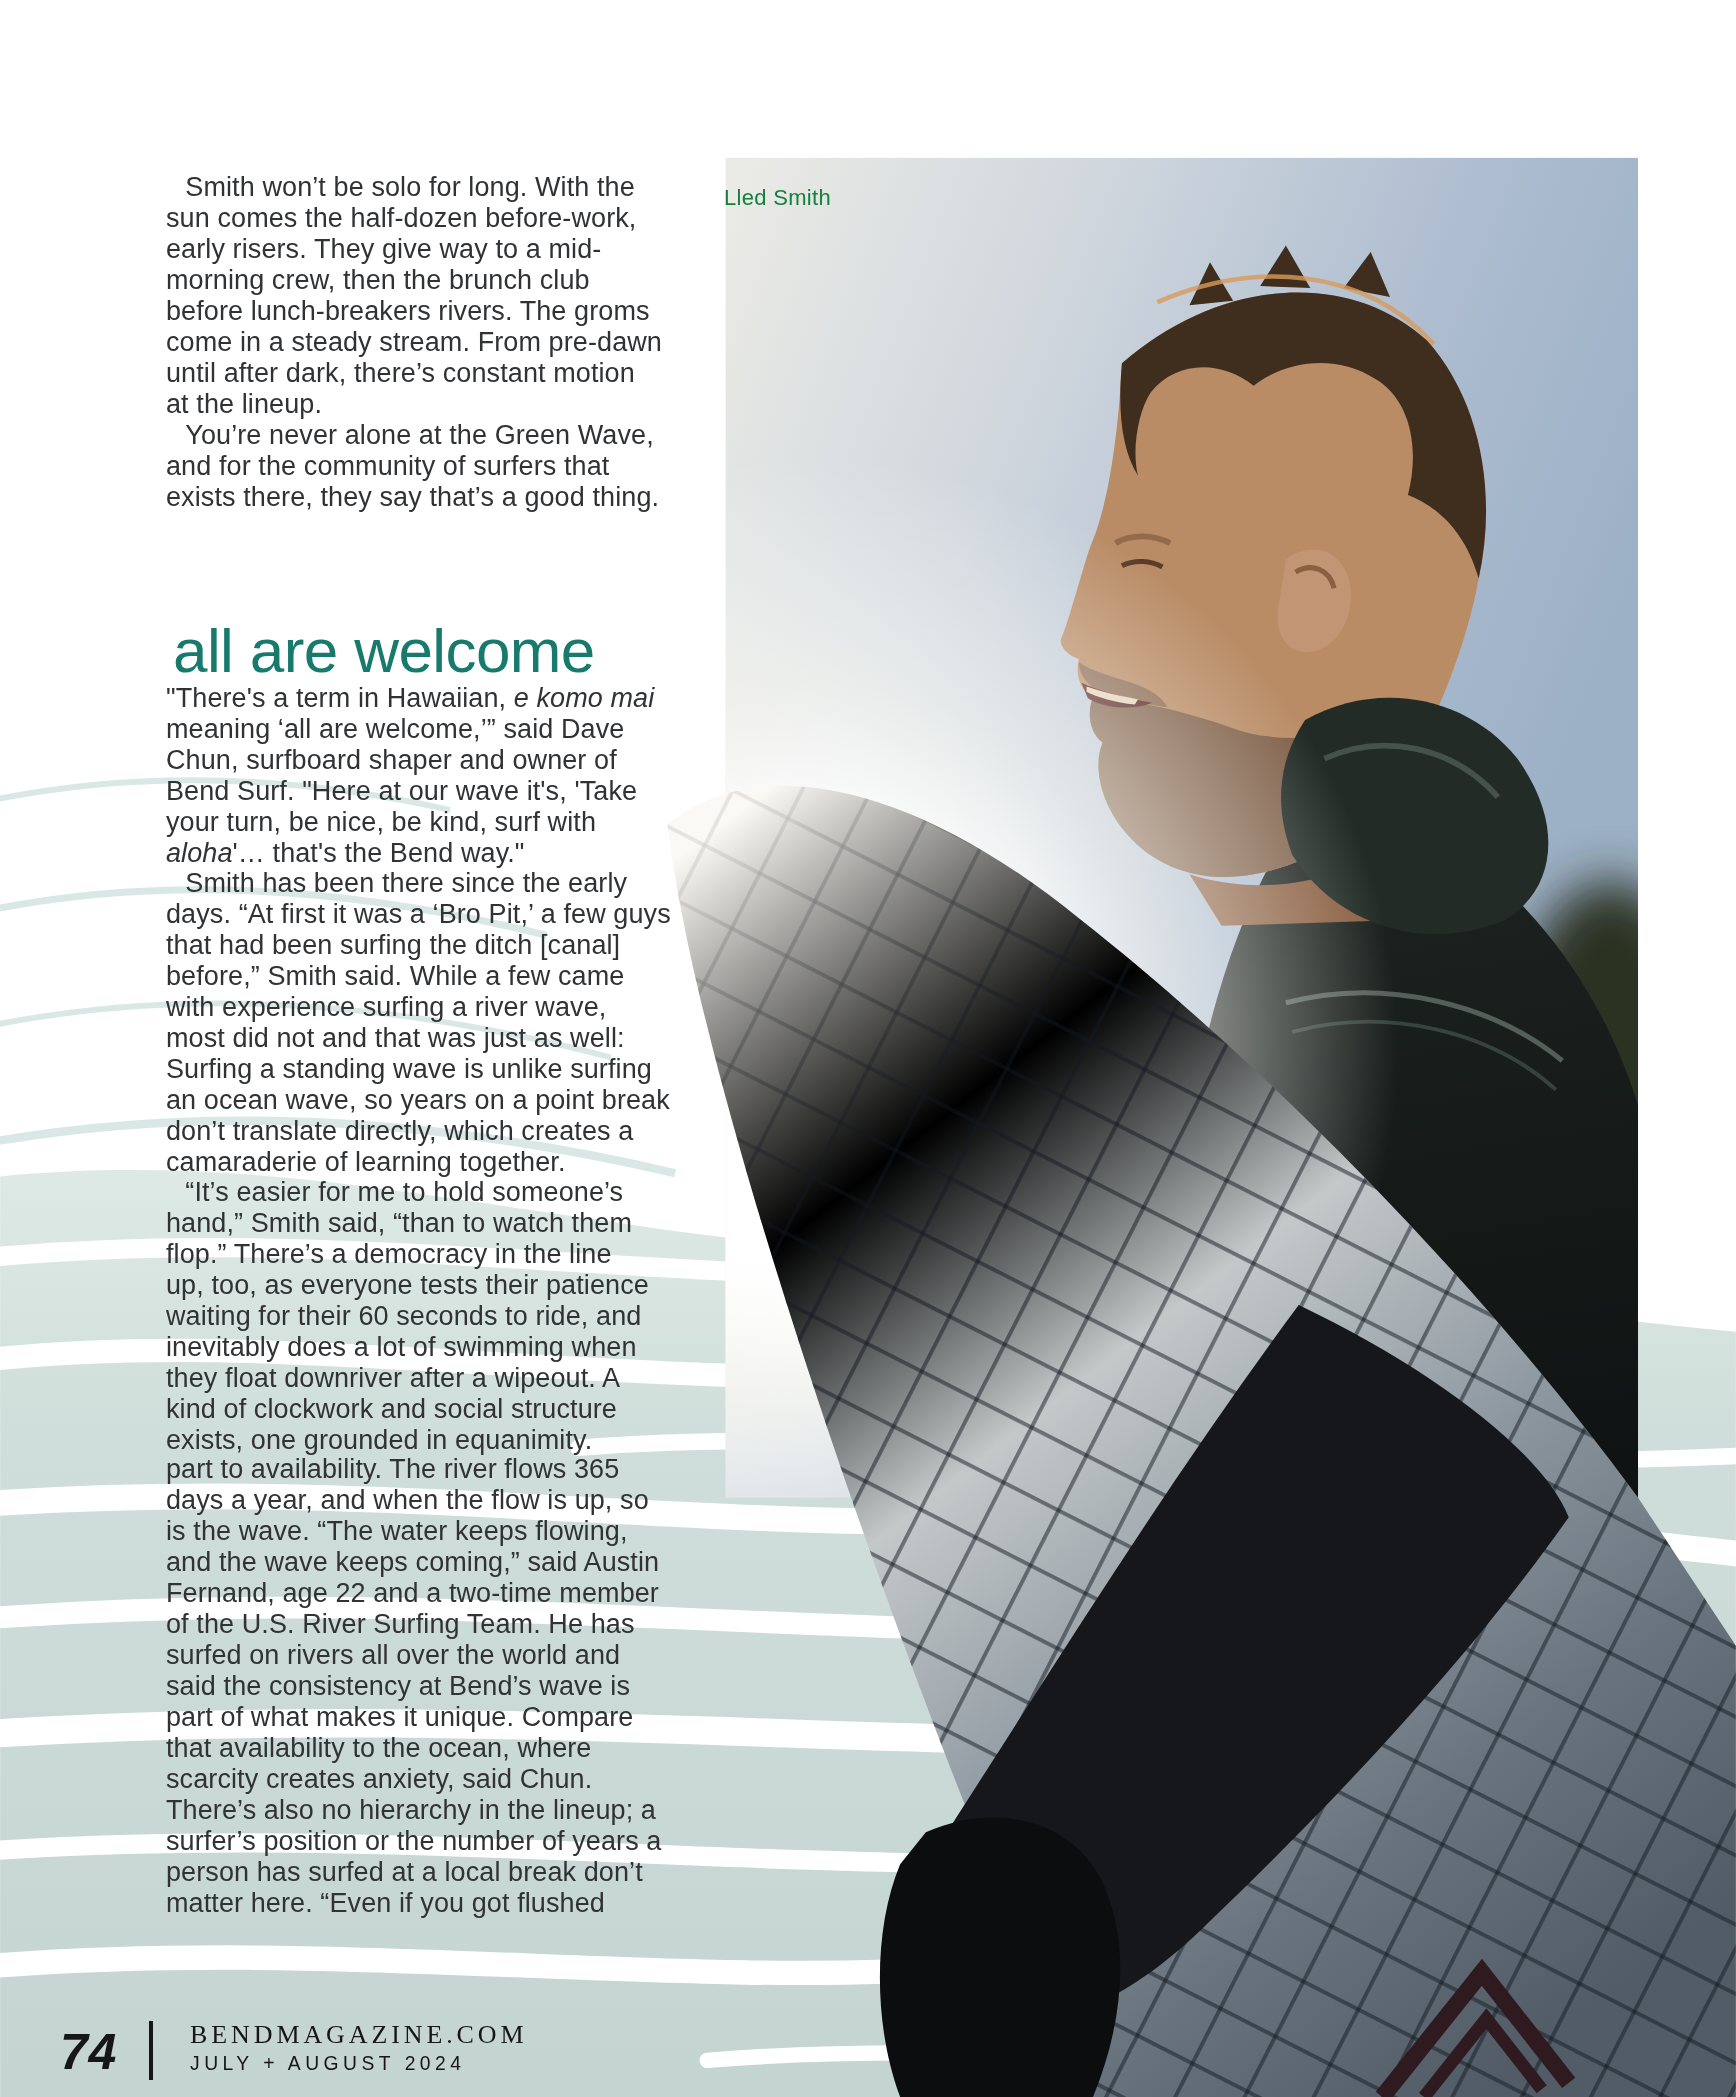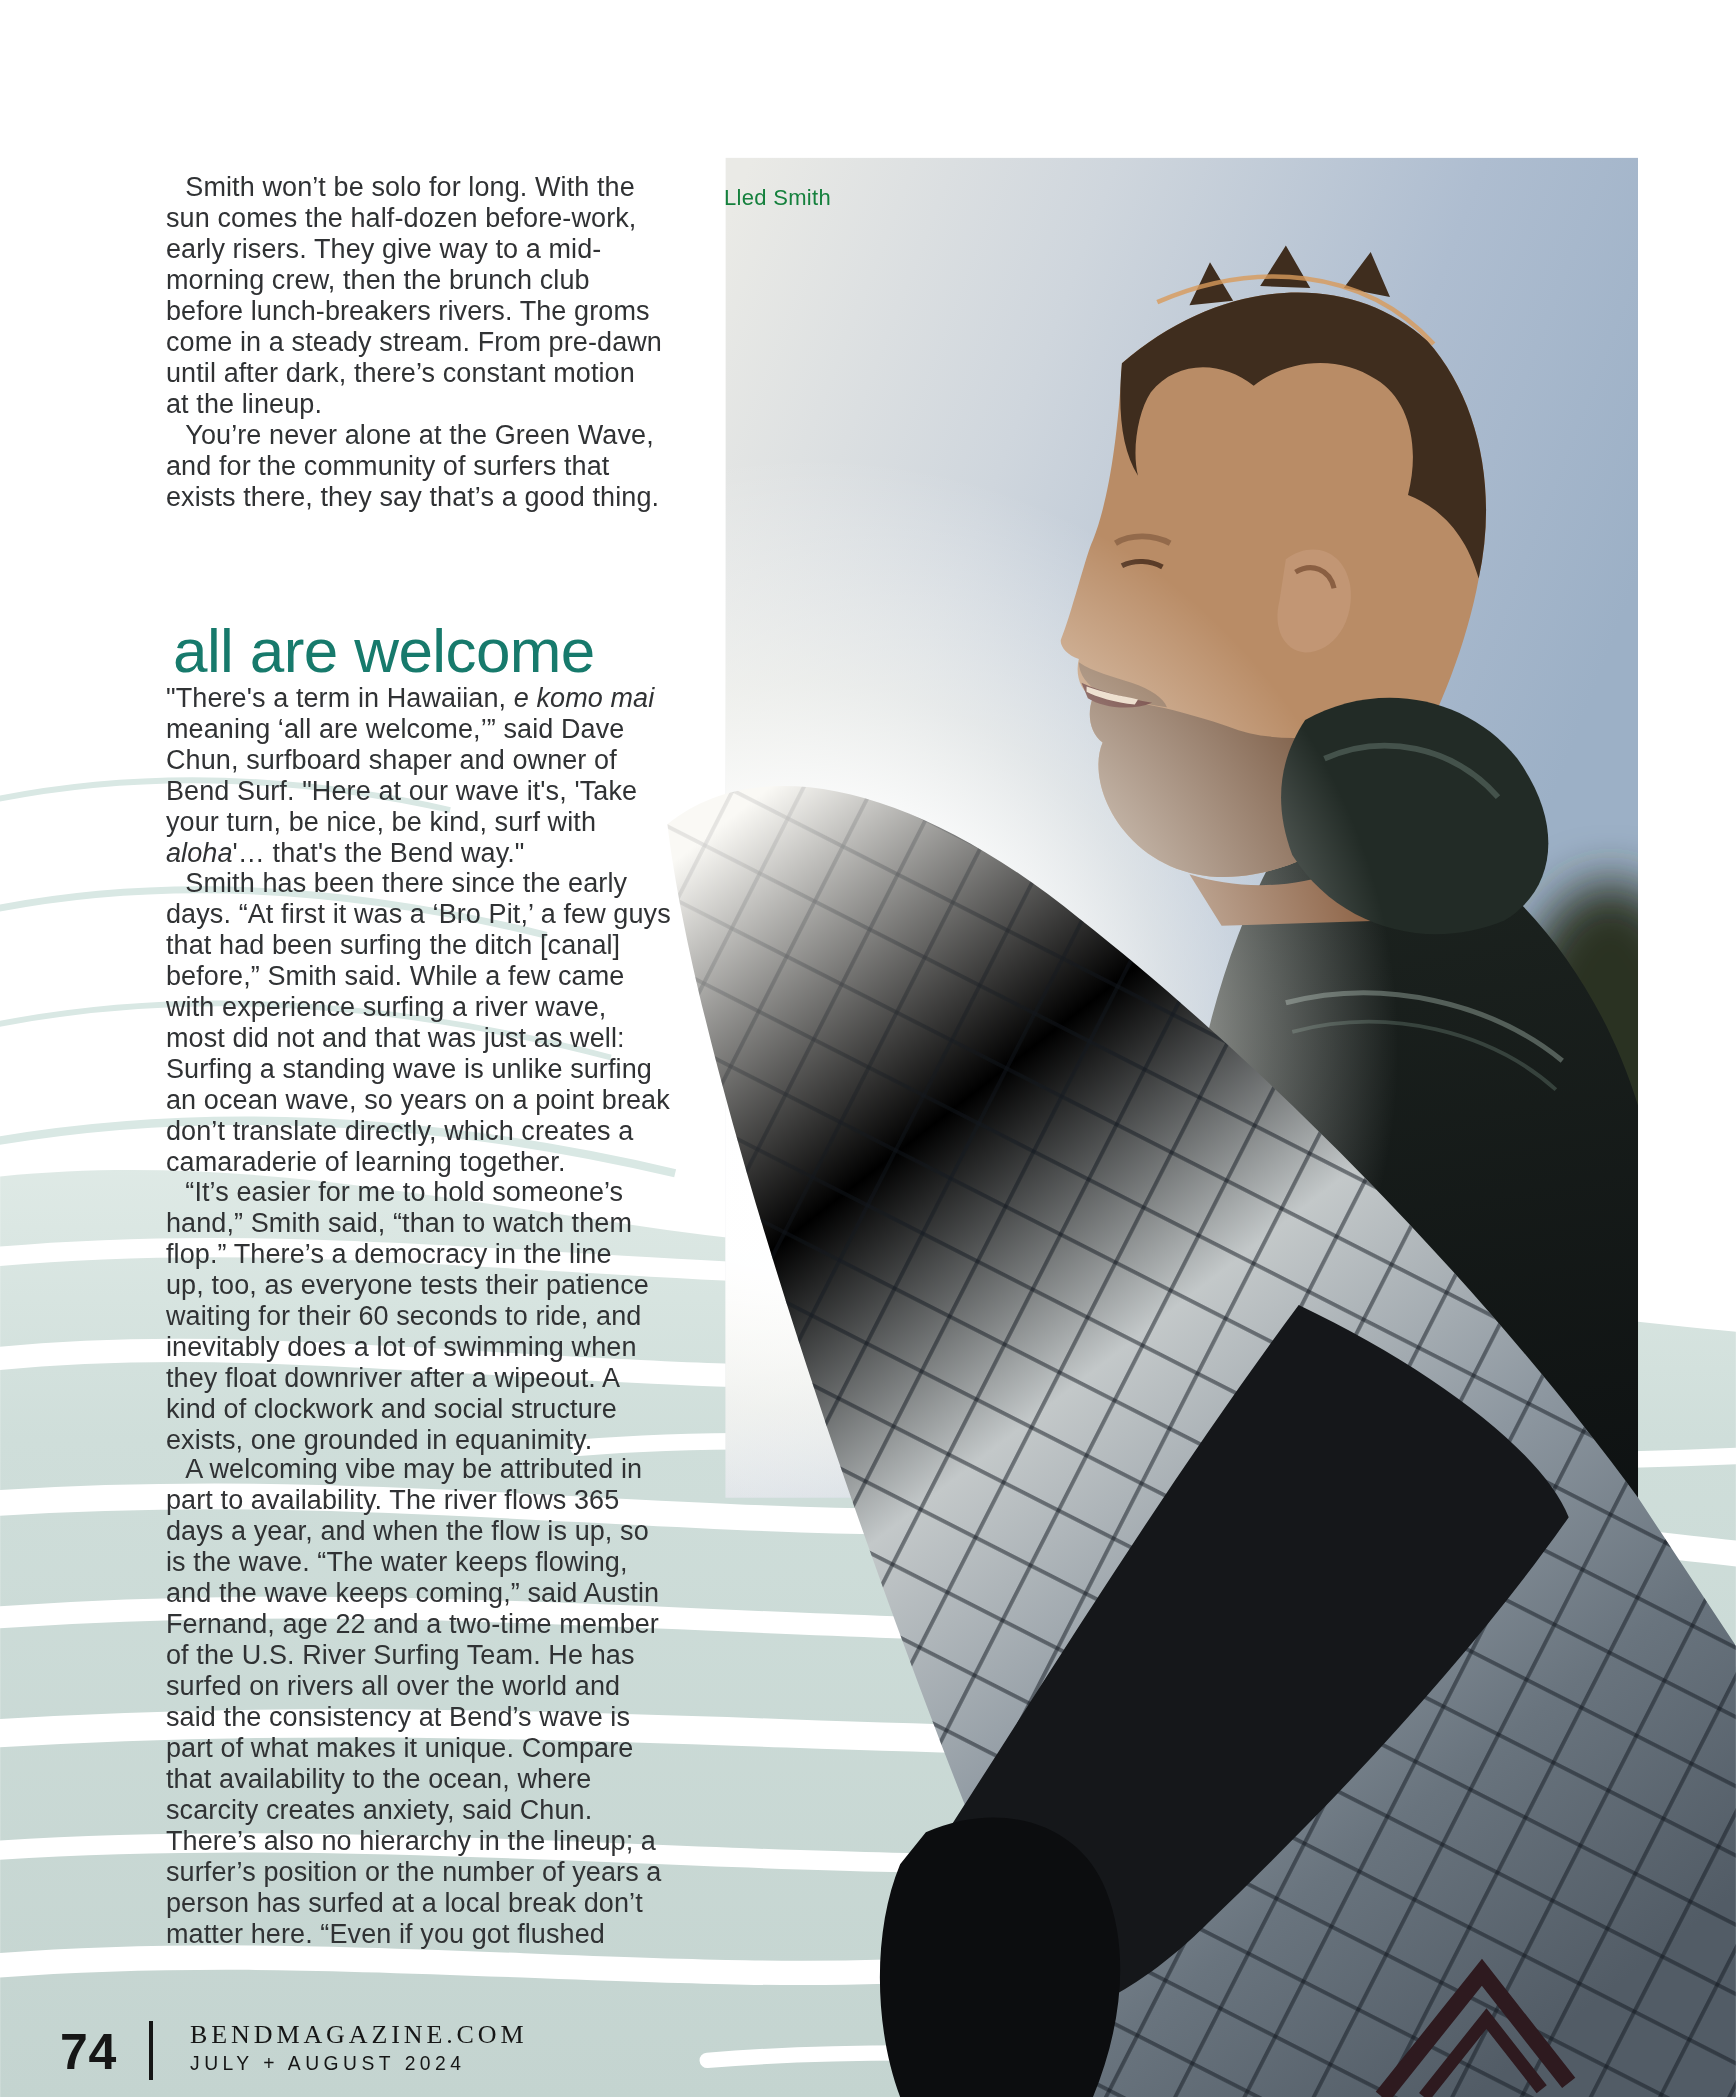--- a/index.html
+++ b/index.html
@@ -12,21 +12,21 @@
   #column{position:absolute;left:154px;top:0;width:527px;z-index:5;}
   .para{position:absolute;left:12px;width:527px;color:#303234;}
   .line{white-space:pre;height:31px;line-height:31px;font-size:27px;letter-spacing:0.1px;}
   .line .it{font-style:italic;}
   .line.ind{padding-left:19.3px;}
   #heading{position:absolute;left:153px;top:576px;font-size:62px;line-height:1.05;
            font-weight:500;color:#177a6c;letter-spacing:-0.6px;z-index:5;margin-left:20px;}
   #caption{position:absolute;left:724px;top:185px;font-size:22px;color:#15803d;z-index:6;letter-spacing:0.3px;}
   
   #footer{position:absolute;left:0;top:2011px;width:579px;height:86px;z-index:6;color:#161616;}
-  #page-num{position:absolute;left:60px;top:11.6px;font-size:50px;font-weight:bold;letter-spacing:0.6px;}
+  #page-num{position:absolute;left:60px;top:11.6px;font-size:50px;font-weight:bold;letter-spacing:0.6px;font-style:italic;}
   #footer-bar{position:absolute;left:149px;top:10.3px;width:3.9px;height:59px;background:#161616;}
   #footer-site{position:absolute;left:190px;top:9px;font-family:"Liberation Serif",serif;
                font-size:26px;letter-spacing:3.9px;}
   #footer-issue{position:absolute;left:190px;top:42px;font-size:19.3px;font-weight:normal;letter-spacing:4.5px;}
 </style>
 </head>
 <body>
 
 <svg id="decor-layer" class="layer" viewBox="0 0 2700 3262" aria-hidden="true">
   <defs>
@@ -196,21 +196,20 @@
       <div class="line"><span>hand,” Smith said, “than to watch them</span></div>
       <div class="line"><span>flop.” There’s a democracy in the line</span></div>
       <div class="line"><span>up, too, as everyone tests their patience</span></div>
       <div class="line"><span>waiting for their 60 seconds to ride, and</span></div>
       <div class="line"><span>inevitably does a lot of swimming when</span></div>
       <div class="line"><span>they float downriver after a wipeout. A</span></div>
       <div class="line"><span>kind of clockwork and social structure</span></div>
       <div class="line"><span>exists, one grounded in equanimity.</span></div>
     </div>
   <div class="para" style="top: 1454px;">
-      <div class="line ind"><span>A welcoming vibe may be attributed in</span></div>
       <div class="line"><span>part to availability. The river flows 365</span></div>
       <div class="line"><span>days a year, and when the flow is up, so</span></div>
       <div class="line"><span>is the wave. “The water keeps flowing,</span></div>
       <div class="line"><span>and the wave keeps coming,” said Austin</span></div>
       <div class="line"><span>Fernand, age 22 and a two-time member</span></div>
       <div class="line"><span>of the U.S. River Surfing Team. He has</span></div>
       <div class="line"><span>surfed on rivers all over the world and</span></div>
       <div class="line"><span>said the consistency at Bend’s wave is</span></div>
       <div class="line"><span>part of what makes it unique. Compare</span></div>
       <div class="line"><span>that availability to the ocean, where</span></div>

